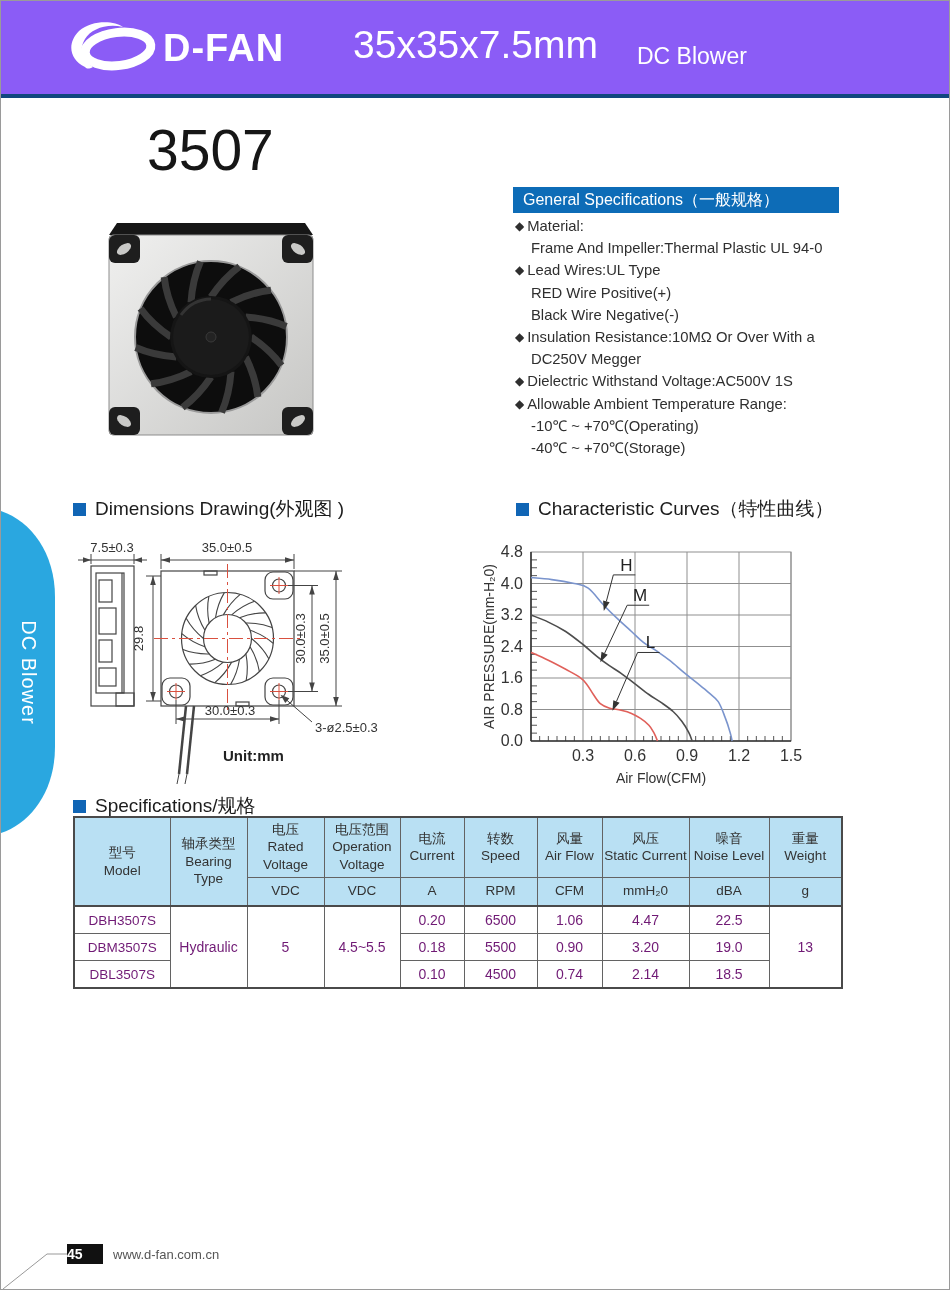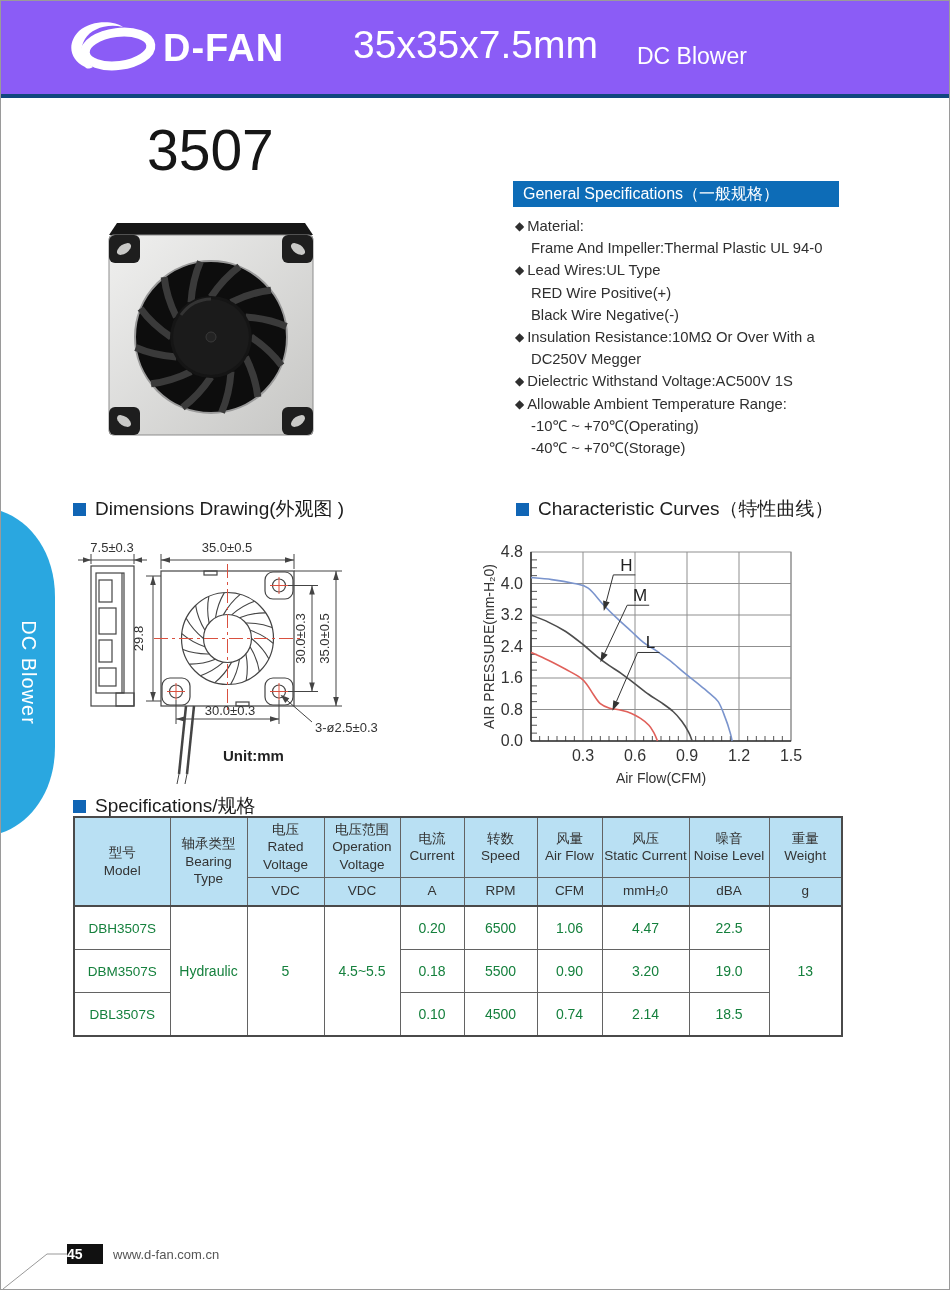--- a/index.html
+++ b/index.html
@@ -16,21 +16,21 @@
   .dfan{position:absolute;left:162px;top:26px;font-size:38px;font-weight:bold;color:#fff;letter-spacing:1px;}
   .hsize{position:absolute;left:352px;top:22px;font-size:39px;color:#fff;}
   .hblower{position:absolute;left:636px;top:42px;font-size:23px;color:#fff;}
   
   .side-tab{position:absolute;left:0;top:498px;width:56px;height:346px;}
   .side-tab-label{position:absolute;left:0;top:498px;width:54px;height:346px;display:flex;align-items:center;justify-content:center;}
   .side-tab-label span{transform:rotate(90deg);white-space:nowrap;color:#fff;font-size:20px;letter-spacing:1px;}
   
   .model-title{position:absolute;left:146px;top:116px;font-size:57px;color:#161616;}
   
-  .gen-bar{position:absolute;left:512px;top:180px;width:326px;height:26px;background:#0d6cb7;color:#fff;font-size:16px;line-height:26px;padding-left:10px;}
+  .gen-bar{position:absolute;left:512px;top:186px;width:326px;height:26px;background:#0d6cb7;color:#fff;font-size:16px;line-height:26px;padding-left:10px;}
   .gen-list{position:absolute;left:514px;top:214px;width:430px;}
   .gen-line{font-size:14.8px;line-height:22.2px;color:#2f2f2f;white-space:nowrap;}
   .gen-line.indent{padding-left:16px;}
   .diam{font-size:12px;margin-right:3px;vertical-align:1px;color:#2f2f2f;}
   
   .sec{position:absolute;font-size:19px;color:#1c1c1c;white-space:nowrap;}
   .sec .bullet{display:inline-block;width:13px;height:13px;background:#1065b5;margin-right:9px;transform:translateY(1px);}
   .sec-dims{left:72px;top:495px;}
   .sec-curves{left:515px;top:495px;}
   .sec-spec{left:72px;top:792px;}
@@ -44,21 +44,21 @@
   .axis-label{font-size:14px;fill:#333;}
   .curve-label{font-size:17px;fill:#222;text-anchor:middle;}
   
   .spec-table-wrap{position:absolute;left:72px;top:815px;}
   #spec-table{border-collapse:collapse;table-layout:fixed;width:768px;border:2px solid #4a4a4a;background:#fff;}
   #spec-table th,#spec-table td{border:1px solid #636363;}
   #spec-table thead th{background:#b9e0f3;font-weight:normal;font-size:13.5px;color:#333;padding:2px 1px;line-height:1.3;}
   #spec-table thead tr:first-child th{height:60px;}
   #spec-table thead tr.unit-row th{height:29px;}
   #spec-table thead tr.unit-row th,#spec-table thead th.span2{border-bottom:2.5px solid #4a4a4a;}
-  #spec-table td{font-size:14px;color:#15803d;text-align:center;height:22px;padding:13px 2px;}
+  #spec-table td{font-size:14px;color:#701a75;text-align:center;height:22px;padding:5px 2px;}
   #spec-table td.model-cell{font-size:13.5px;}
   
   .notes{position:absolute;left:72px;top:1216px;font-size:12.5px;color:#555;white-space:nowrap;}
   .page-num{position:absolute;left:66px;top:1243px;width:36px;height:20px;background:#111;color:#fff;font-size:14px;font-weight:bold;text-align:left;line-height:20px;}
   .website{position:absolute;left:112px;top:1246px;font-size:13px;color:#555;}
   .corner-svg{position:absolute;left:0;top:1240px;}
 </style>
 </head>
 <body>
 

